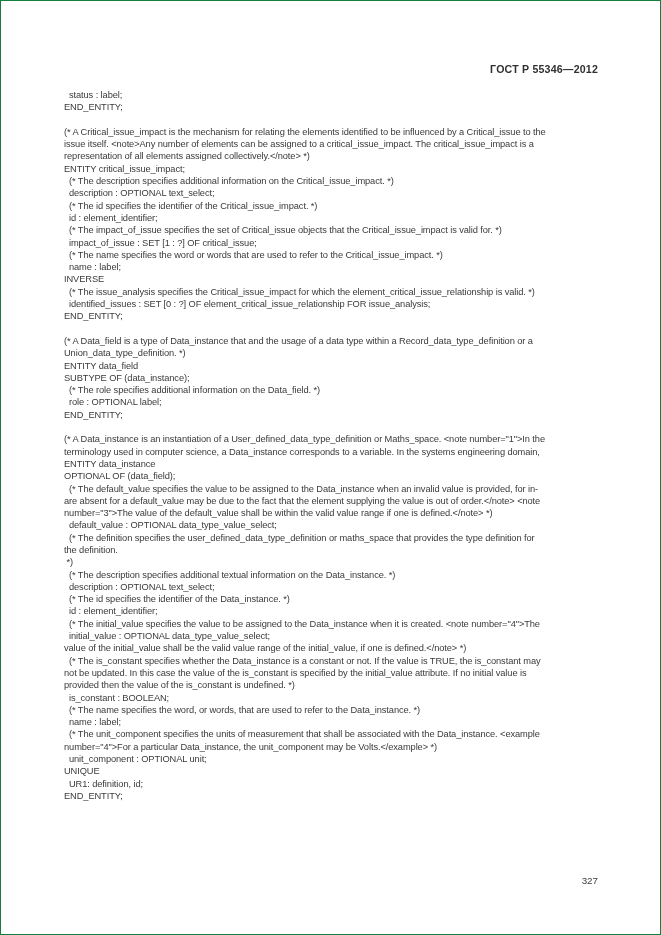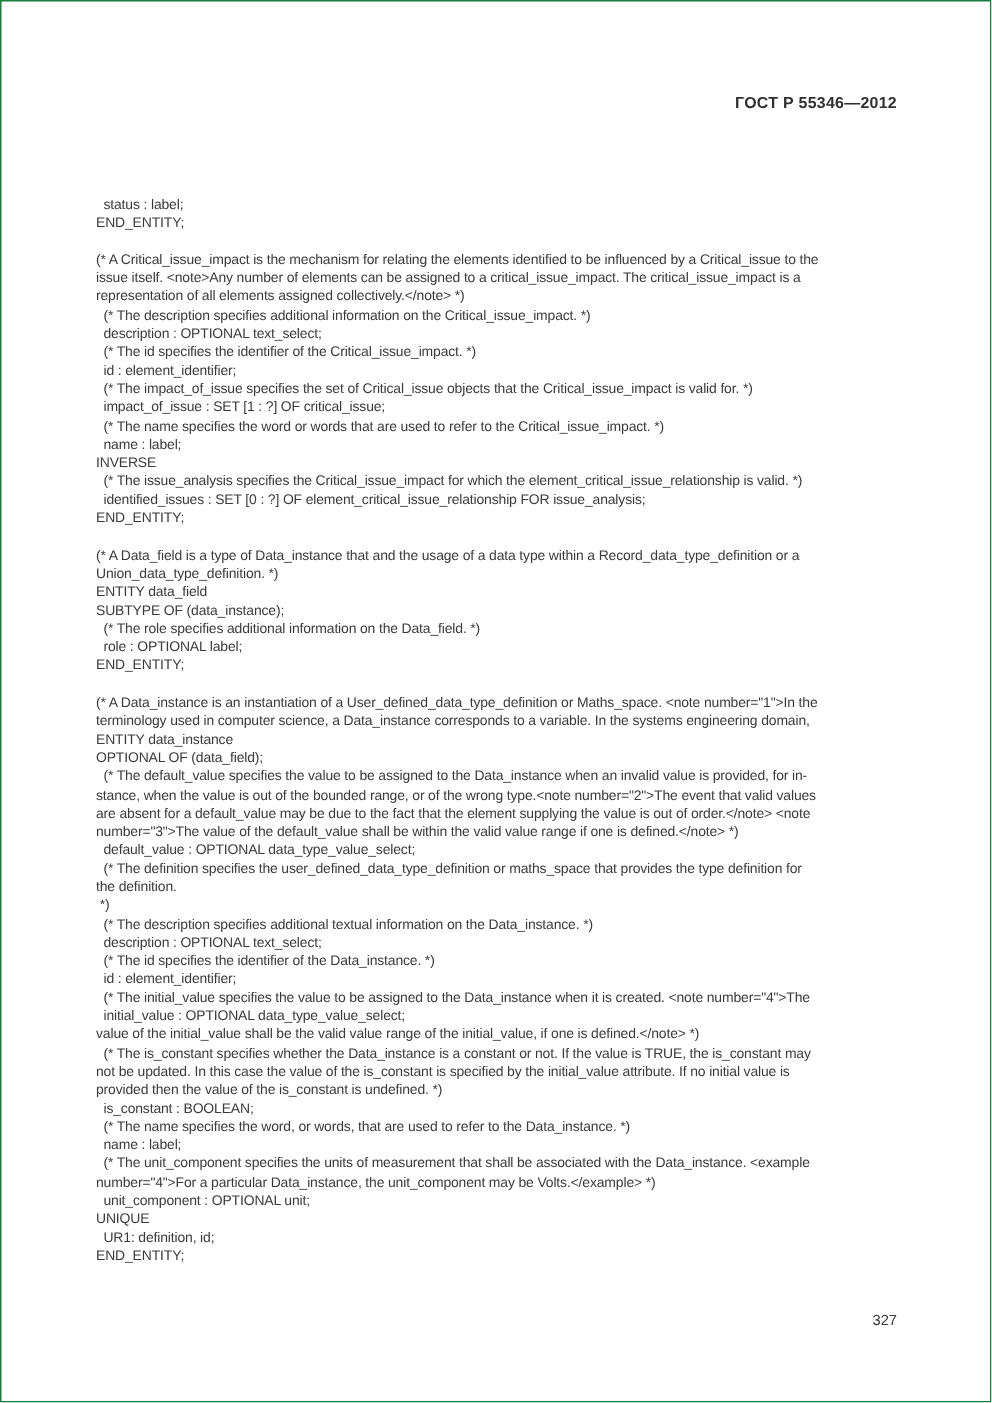--- a/index.html
+++ b/index.html
@@ -28,21 +28,20 @@
     white-space: pre;
   }
   .schema-body {
     position: absolute;
     top: 88px;
     left: 63px;
     width: 540px;
     font-size: 9.3px;
     line-height: 12.3px;
     letter-spacing: -0.1px;
-    margin-top: 41px;
   }
   .code-line {
     white-space: pre-wrap;
     min-height: 12.3px;
   }
   .page-number {
     position: absolute;
     top: 841px;
     right: 62px;
     font-size: 9.8px;
@@ -56,20 +55,21 @@
 <div class="page">
   <div class="doc-header">ГОСТ Р 55346—2012</div>
 
   <div class="schema-body">
       <div class="code-line">  status : label;</div>
       <div class="code-line">END_ENTITY;</div>
       <div class="code-line">&nbsp;</div>
       <div class="code-line">(* A Critical_issue_impact is the mechanism for relating the elements identified to be influenced by a Critical_issue to the</div>
       <div class="code-line">issue itself. &lt;note&gt;Any number of elements can be assigned to a critical_issue_impact. The critical_issue_impact is a</div>
       <div class="code-line">representation of all elements assigned collectively.&lt;/note&gt; *)</div>
+      <div class="code-line">ENTITY critical_issue_impact;</div>
       <div class="code-line">  (* The description specifies additional information on the Critical_issue_impact. *)</div>
       <div class="code-line">  description : OPTIONAL text_select;</div>
       <div class="code-line">  (* The id specifies the identifier of the Critical_issue_impact. *)</div>
       <div class="code-line">  id : element_identifier;</div>
       <div class="code-line">  (* The impact_of_issue specifies the set of Critical_issue objects that the Critical_issue_impact is valid for. *)</div>
       <div class="code-line">  impact_of_issue : SET [1 : ?] OF critical_issue;</div>
       <div class="code-line">  (* The name specifies the word or words that are used to refer to the Critical_issue_impact. *)</div>
       <div class="code-line">  name : label;</div>
       <div class="code-line">INVERSE</div>
       <div class="code-line">  (* The issue_analysis specifies the Critical_issue_impact for which the element_critical_issue_relationship is valid. *)</div>
@@ -82,21 +82,20 @@
       <div class="code-line">SUBTYPE OF (data_instance);</div>
       <div class="code-line">  (* The role specifies additional information on the Data_field. *)</div>
       <div class="code-line">  role : OPTIONAL label;</div>
       <div class="code-line">END_ENTITY;</div>
       <div class="code-line">&nbsp;</div>
       <div class="code-line">(* A Data_instance is an instantiation of a User_defined_data_type_definition or Maths_space. &lt;note number="1"&gt;In the</div>
       <div class="code-line">terminology used in computer science, a Data_instance corresponds to a variable. In the systems engineering domain,</div>
       <div class="code-line">ENTITY data_instance</div>
       <div class="code-line">OPTIONAL OF (data_field);</div>
       <div class="code-line">  (* The default_value specifies the value to be assigned to the Data_instance when an invalid value is provided, for in-</div>
-      <div class="code-line">stance, when the value is out of the bounded range, or of the wrong type.&lt;note number="2"&gt;The event that valid values</div>
       <div class="code-line">are absent for a default_value may be due to the fact that the element supplying the value is out of order.&lt;/note&gt; &lt;note</div>
       <div class="code-line">number="3"&gt;The value of the default_value shall be within the valid value range if one is defined.&lt;/note&gt; *)</div>
       <div class="code-line">  default_value : OPTIONAL data_type_value_select;</div>
       <div class="code-line">  (* The definition specifies the user_defined_data_type_definition or maths_space that provides the type definition for</div>
       <div class="code-line">the definition.</div>
       <div class="code-line"> *)</div>
       <div class="code-line">  (* The description specifies additional textual information on the Data_instance. *)</div>
       <div class="code-line">  description : OPTIONAL text_select;</div>
       <div class="code-line">  (* The id specifies the identifier of the Data_instance. *)</div>
       <div class="code-line">  id : element_identifier;</div>

